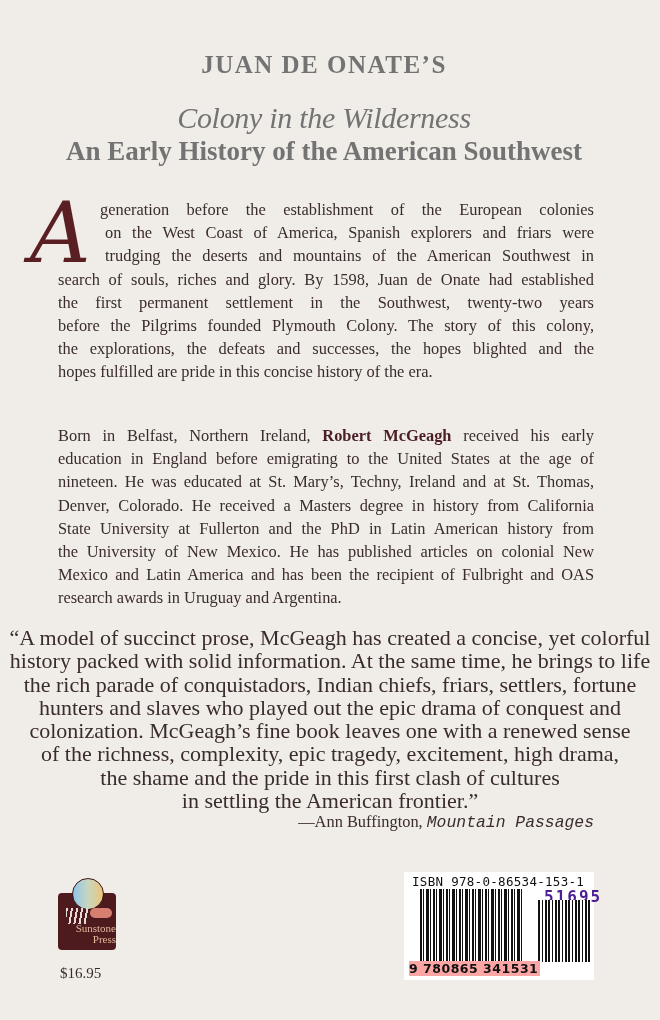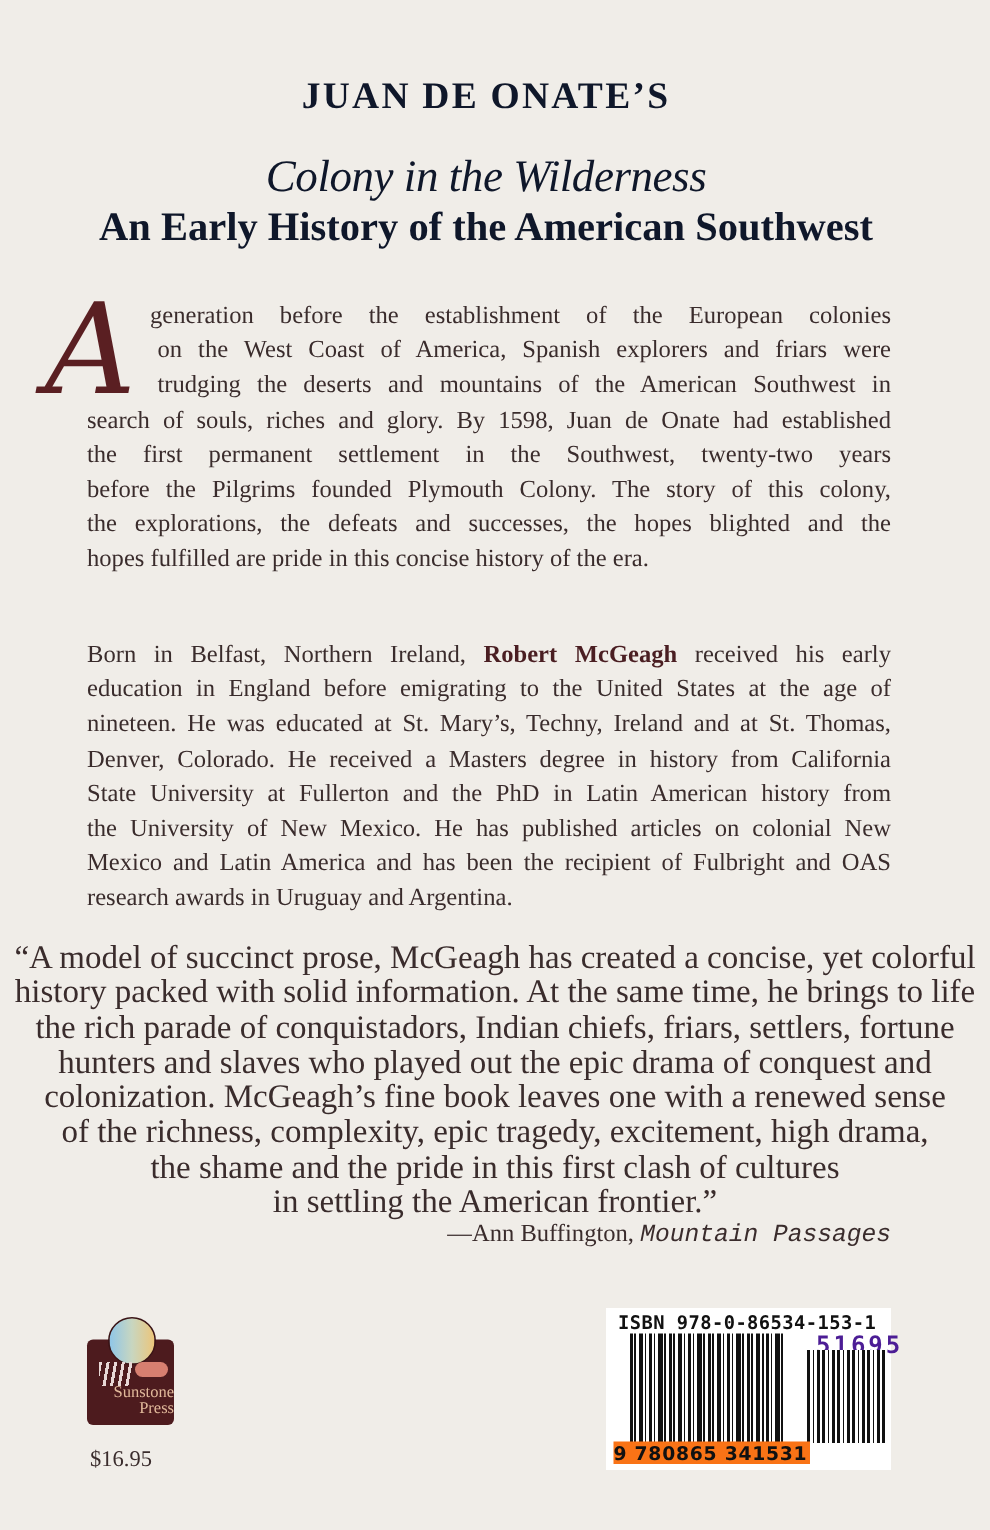--- a/index.html
+++ b/index.html
@@ -3,21 +3,21 @@
 <meta charset="utf-8">
 <style>
   html, body { margin: 0; padding: 0; }
   body {
     width: 660px; height: 1020px; overflow: hidden;
     background: #f0ede8;
     font-family: "Liberation Serif", "DejaVu Serif", serif;
     color: #3a2a2a;
     position: relative;
   }
-  .title-block { position: absolute; left: 0; top: 50px; width: 648px; text-align: center; color: #0f172a; }
+  .title-block { position: absolute; left: 0; top: 50px; width: 648px; text-align: center; color: #737373; }
   .title-1 { font-size: 25px; letter-spacing: 1.5px; font-weight: bold; line-height: 30px; }
   .title-2 { font-size: 30px; font-style: italic; line-height: 36px; margin-top: 20px; letter-spacing: -0.3px; }
   .title-3 { font-size: 27px; font-weight: bold; line-height: 26px; margin-top: 2px; }
 
   .para { position: absolute; left: 58px; width: 536px; font-size: 16.4px; line-height: 23.2px; text-align: justify; color: #3a2c2c; }
   .p1 { top: 198px; }
   .p1 .line { display: block; white-space: nowrap; text-align: justify; text-align-last: justify; }
   .p1 .line.last { text-align-last: left; }
   .p1 .indent { padding-left: 47px; }
   .dropcap {
@@ -39,27 +39,27 @@
   .logo-box { position: absolute; left: 0; top: 15px; width: 58px; height: 57px; background: #4d1b1e; border-radius: 4px; }
   .logo-sun { position: absolute; left: 14px; top: 0; width: 30px; height: 30px; border-radius: 50%;
     background: linear-gradient(90deg, #8fc6e8 0%, #c8d6c0 50%, #ecc57a 100%); border: 1px solid #3a1416; }
   .logo-rock { position: absolute; left: 32px; top: 30px; width: 22px; height: 10px; background: #d77f70; border-radius: 5px; }
   .logo-ridges { position: absolute; left: 8px; top: 30px; width: 22px; height: 16px;
     background: repeating-linear-gradient(100deg, #e8d8d6 0 2px, transparent 2px 5px); }
   .logo-text { position: absolute; left: 0; top: 45px; width: 58px; text-align: right; color: #e0b89a; font-size: 11px; line-height: 11px; }
   .price { position: absolute; left: 60px; top: 965px; font-size: 15px; color: #3a2c2c; }
 
   .barcode { position: absolute; left: 404px; top: 872px; width: 190px; height: 108px; background: #ffffff; }
-  .isbn-text { position: absolute; left: 8px; top: 2px; font-family: "DejaVu Sans Mono", monospace; font-size: 12.5px; font-weight: bold; color: #111; letter-spacing: 0.3px; }
+  .isbn-text { position: absolute; left: 8px; top: 2px; font-family: "DejaVu Sans Mono", monospace; font-size: 12.5px; font-weight: normal; color: #111; letter-spacing: 0.3px; }
   .bars-main { position: absolute; left: 16px; top: 17px; width: 104px; height: 74px;
     background: repeating-linear-gradient(90deg, #111 0 2px, #fff 2px 3px, #111 3px 4px, #fff 4px 6px, #111 6px 9px, #fff 9px 10px, #111 10px 11px, #fff 11px 13px); }
   .bars-add { position: absolute; left: 134px; top: 28px; width: 52px; height: 62px;
     background: repeating-linear-gradient(90deg, #111 0 2px, #fff 2px 4px, #111 4px 5px, #fff 5px 7px, #111 7px 9px, #fff 9px 10px); }
   .addon-num { position: absolute; left: 140px; top: 15px; font-family: "DejaVu Sans Mono", monospace; font-size: 16px; font-weight: bold; color: #4c1d95; letter-spacing: 2px; }
-  .ean-num { position: absolute; left: 5px; top: 89px; font-family: "DejaVu Sans", sans-serif; font-size: 12.5px; font-weight: bold; color: #111; letter-spacing: 0.5px; background: #f97316; padding-right: 2px; }
+  .ean-num { position: absolute; left: 5px; top: 89px; font-family: "DejaVu Sans", sans-serif; font-size: 12.5px; font-weight: bold; color: #111; letter-spacing: 0.5px; background: #fca5a5; padding-right: 2px; }
 </style>
 </head>
 <body>
 
 <div class="title-block">
   <div class="title-1">JUAN DE ONATE’S</div>
   <div class="title-2">Colony in the Wilderness</div>
   <div class="title-3">An Early History of the American Southwest</div>
 </div>
 

